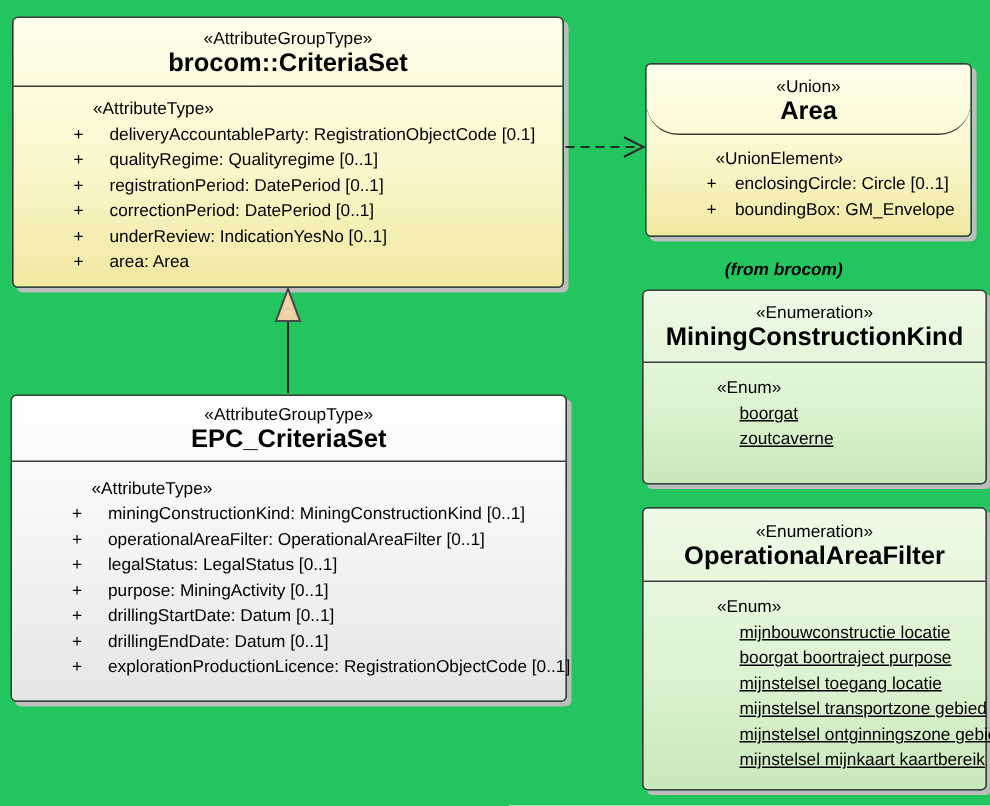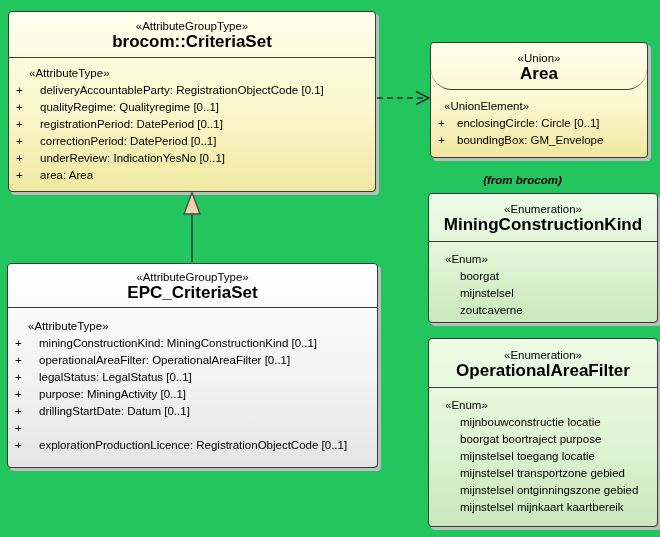--- a/index.html
+++ b/index.html
@@ -15,29 +15,29 @@
   .yellow { background:linear-gradient(180deg,#fffeec 0%,#fbf7cd 55%,#f0e8a0 100%); }
   .green  { background:linear-gradient(180deg,#eefbe7 0%,#def4d3 55%,#c9e8bb 100%); }
   .gray   { background:linear-gradient(180deg,#ffffff 0%,#f3f3f3 55%,#e5e5e5 100%); }
   .hdr {
     box-sizing:border-box; border-bottom:1.5px solid #3b3b3b;
     display:flex; flex-direction:column; align-items:center; justify-content:center;
     gap:2px; text-align:center;
   }
   .stereo { font-size:11.5px; line-height:13px; }
   .cname  { font-size:17px; font-weight:bold; line-height:14px; }
-  .body   { box-sizing:border-box; }
+  .body   { box-sizing:border-box;margin-left:33px; }
   .sect   { font-size:11.5px; height:17px; line-height:17px; white-space:nowrap; }
   .pad20  { padding-left:20px; }
   .pad13  { padding-left:13px; }
   .pad16  { padding-left:16px; }
   .row    { display:flex; font-size:11.5px; height:17px; line-height:17px; white-space:nowrap; }
   .vis    { box-sizing:border-box; width:31px; padding-left:7px; flex:0 0 auto; }
   .vis-n  { box-sizing:border-box; width:26px; padding-left:7px; flex:0 0 auto; }
-  .enum-item { font-size:11.5px; height:17px; line-height:17px; padding-left:31px; white-space:nowrap; }
+  .enum-item { font-size:11.5px; height:17px; line-height:17px; padding-left:31px; white-space:nowrap;text-decoration:underline; }
   .from-note {
     position:absolute; left:415px; top:172px; width:215px; height:17px;
     text-align:center; font-size:11.5px; font-style:italic; font-weight:bold; line-height:17px;
   }
   .connectors { position:absolute; left:0; top:0; width:660px; height:537px; }
 </style>
 </head>
 <body>
 
 <div class="canvas">
@@ -97,21 +97,20 @@
   <div class="from-note">(from brocom)</div>
 
   <div class="uml-box green" style="left:428px; top:193px; width:230px; height:130px;">
     <div class="hdr" style="height:48px;">
       <div class="stereo">«Enumeration»</div>
       <div class="cname">MiningConstructionKind</div>
     </div>
     <div class="body" style="padding-top:9px;">
       <div class="sect pad16">«Enum»</div>
       <div class="enum-item">boorgat</div>
-      <div class="enum-item">mijnstelsel</div>
       <div class="enum-item">zoutcaverne</div>
     </div>
   </div>
 
   <div class="uml-box green" style="left:428px; top:338px; width:230px; height:189px;">
     <div class="hdr" style="height:49px;">
       <div class="stereo">«Enumeration»</div>
       <div class="cname">OperationalAreaFilter</div>
     </div>
     <div class="body" style="padding-top:9px;">
@@ -147,20 +146,21 @@
       <div class="row">
           <span class="vis">+</span>
           <span>purpose: MiningActivity [0..1]</span>
         </div>
       <div class="row">
           <span class="vis">+</span>
           <span>drillingStartDate: Datum [0..1]</span>
         </div>
       <div class="row">
           <span class="vis">+</span>
+          <span>drillingEndDate: Datum [0..1]</span>
         </div>
       <div class="row">
           <span class="vis">+</span>
           <span>explorationProductionLicence: RegistrationObjectCode [0..1]</span>
         </div>
     </div>
   </div>
 
   <svg class="connectors" viewBox="0 0 660 537">
      Area (dashed, open arrowhead) --&gt;

